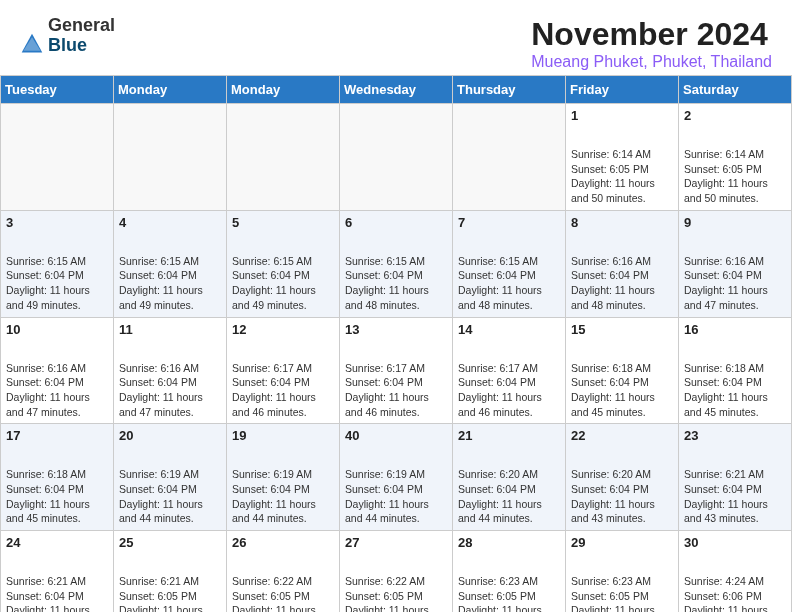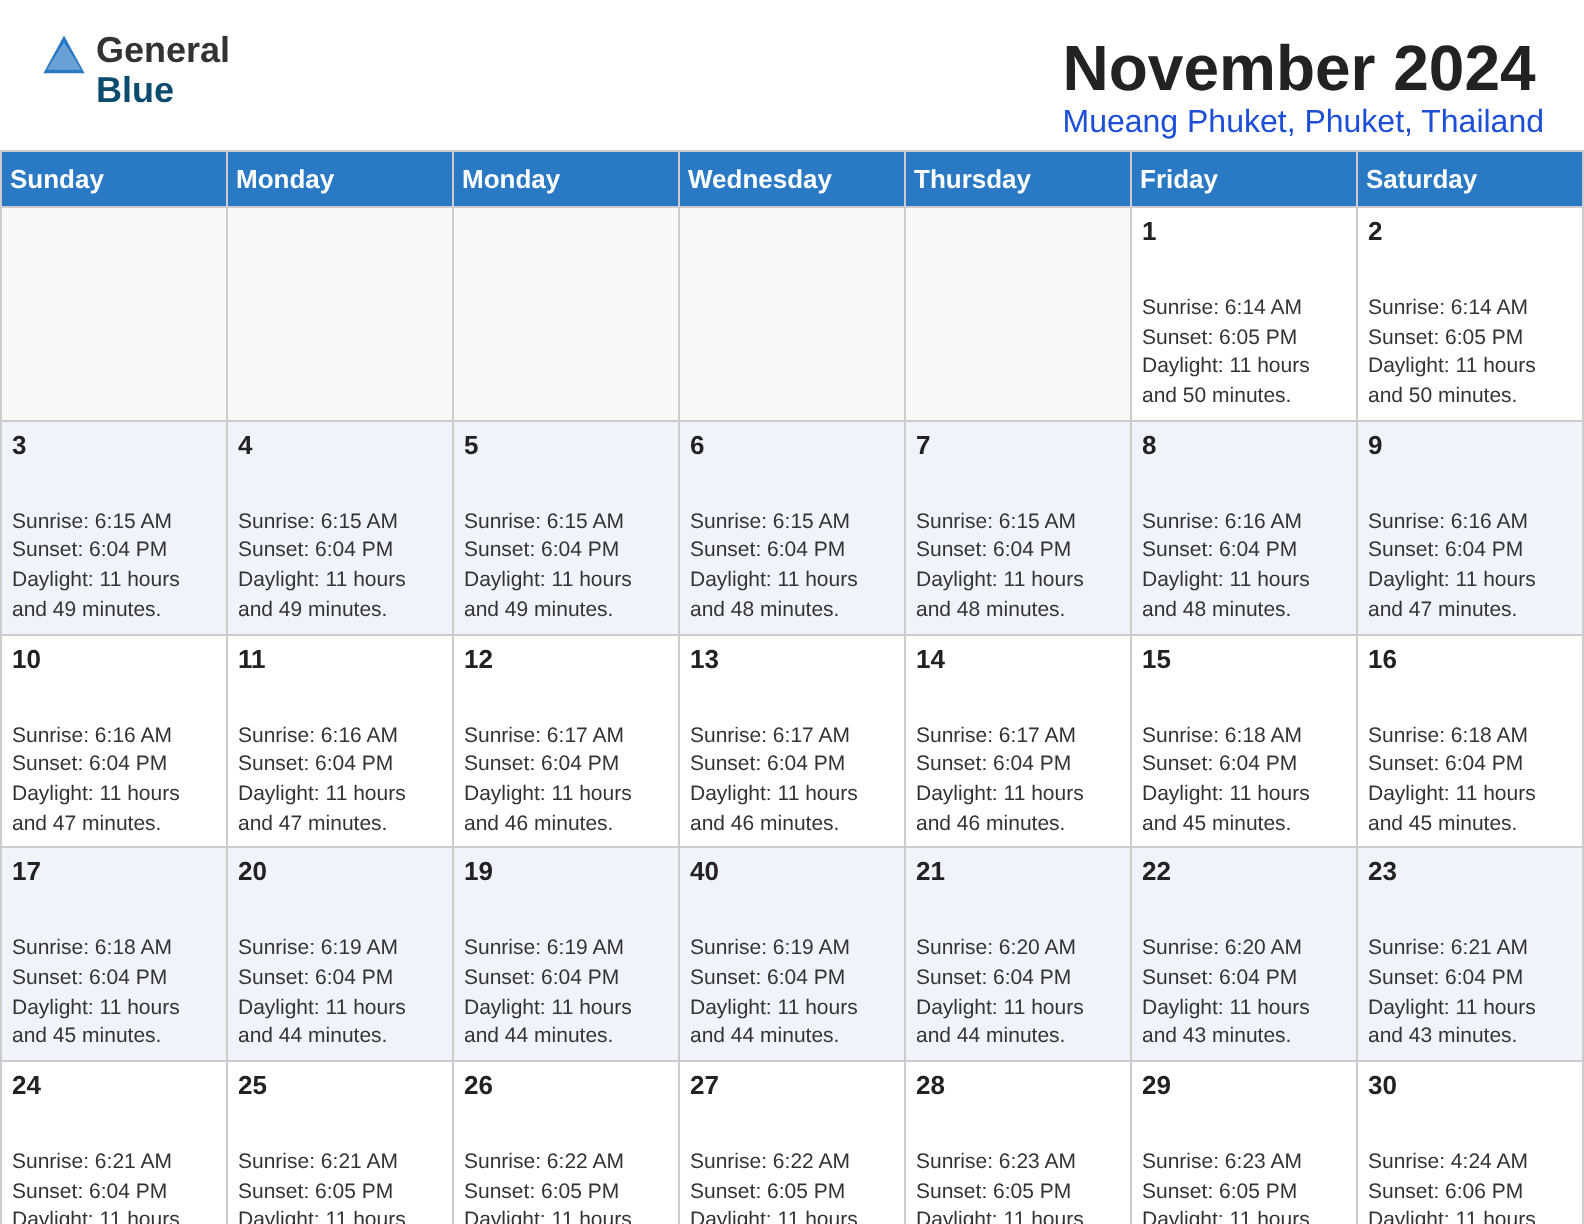--- a/index.html
+++ b/index.html
@@ -10,21 +10,21 @@
       min-height: 612px;
     }
     .header {
       padding: 16px 20px 4px 20px;
       display: flex;
       justify-content: space-between;
       align-items: flex-start;
     }
     .logo {
       display: flex;
-      align-items: flex-start;
+      align-items: flex-end;
       gap: 4px;
     }
     .logo-text {
       font-size: 18px;
       font-weight: bold;
       line-height: 1.1;
     }
     .logo-general { color: #333; }
     .logo-blue { color: #0c4a6e; }
     .logo-icon {
@@ -33,21 +33,21 @@
     }
     .title-block {
     }
     .month-title {
       font-size: 32px;
       font-weight: bold;
       color: #222;
     }
     .location-title {
       font-size: 16px;
-      color: #1d4ed8;
+      color: #8b5cf6;
     }
     .calendar {
       width: 100%;
       border-collapse: collapse;
       margin: 0;
     }
     .calendar th {
       background: #2979c5;
       color: #fff;
       font-size: 13px;
@@ -99,21 +99,21 @@
   </div>
   <div class="title-block">
     <div class="month-title">November 2024</div>
     <div class="location-title">Mueang Phuket, Phuket, Thailand</div>
   </div>
 </div>
 
 <table class="calendar">
   <thead>
     <tr id="header-row">
-        <th>Sunday</th>
+        <th>Tuesday</th>
         <th>Monday</th>
         <th>Monday</th>
         <th>Wednesday</th>
         <th>Thursday</th>
         <th>Friday</th>
         <th>Saturday</th>
       </tr>
   </thead>
   <tbody id="calendar-body">
       <tr>

